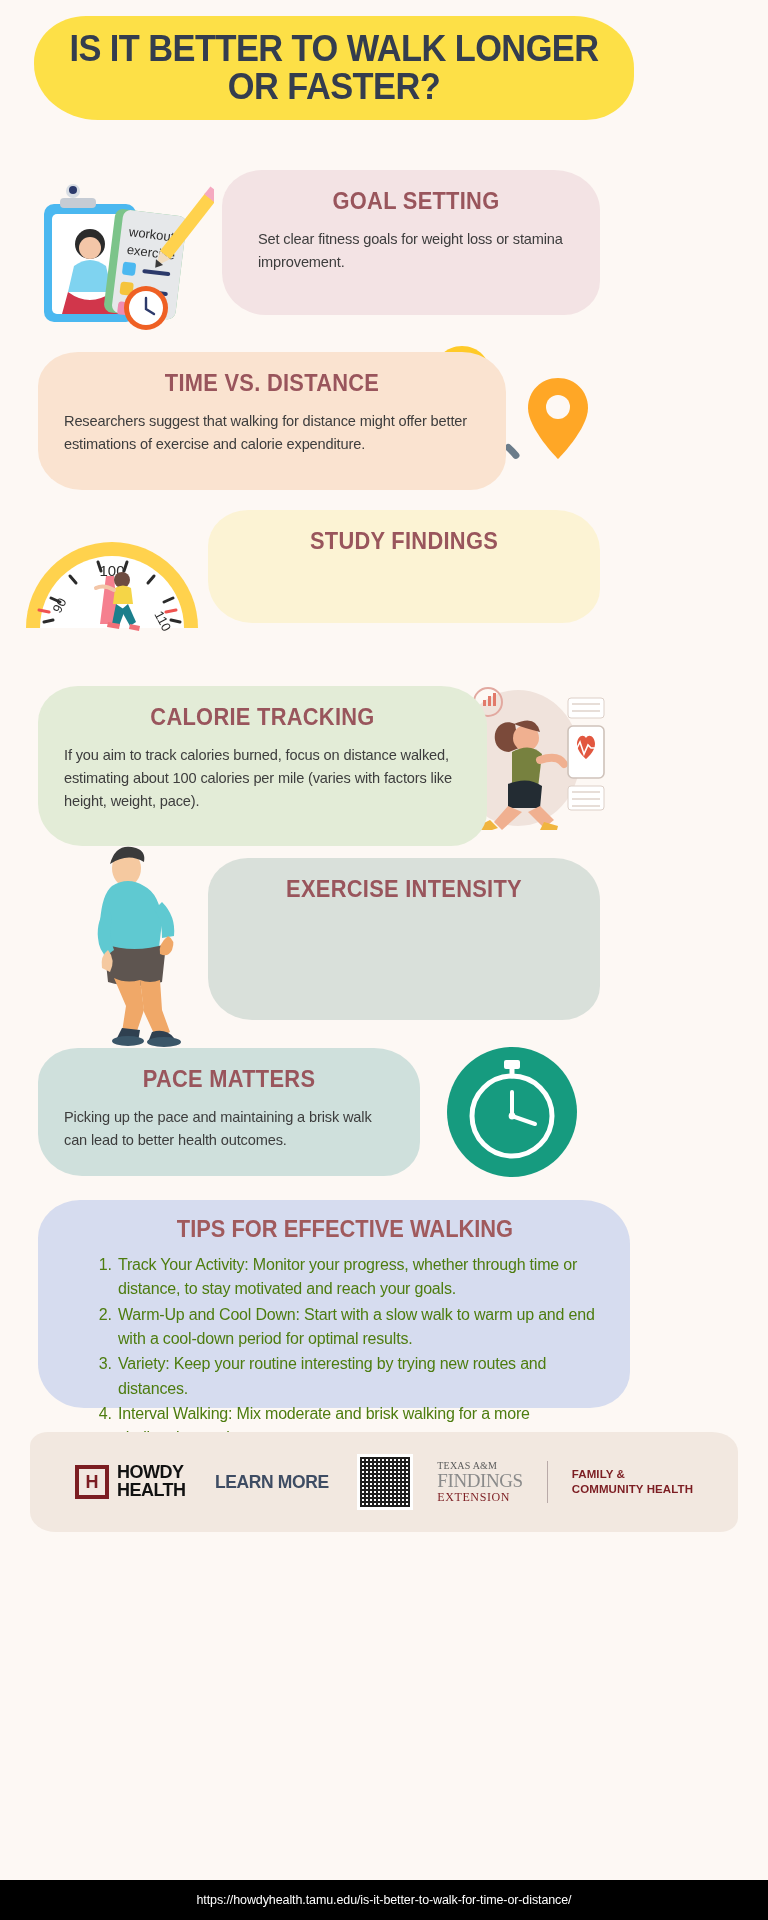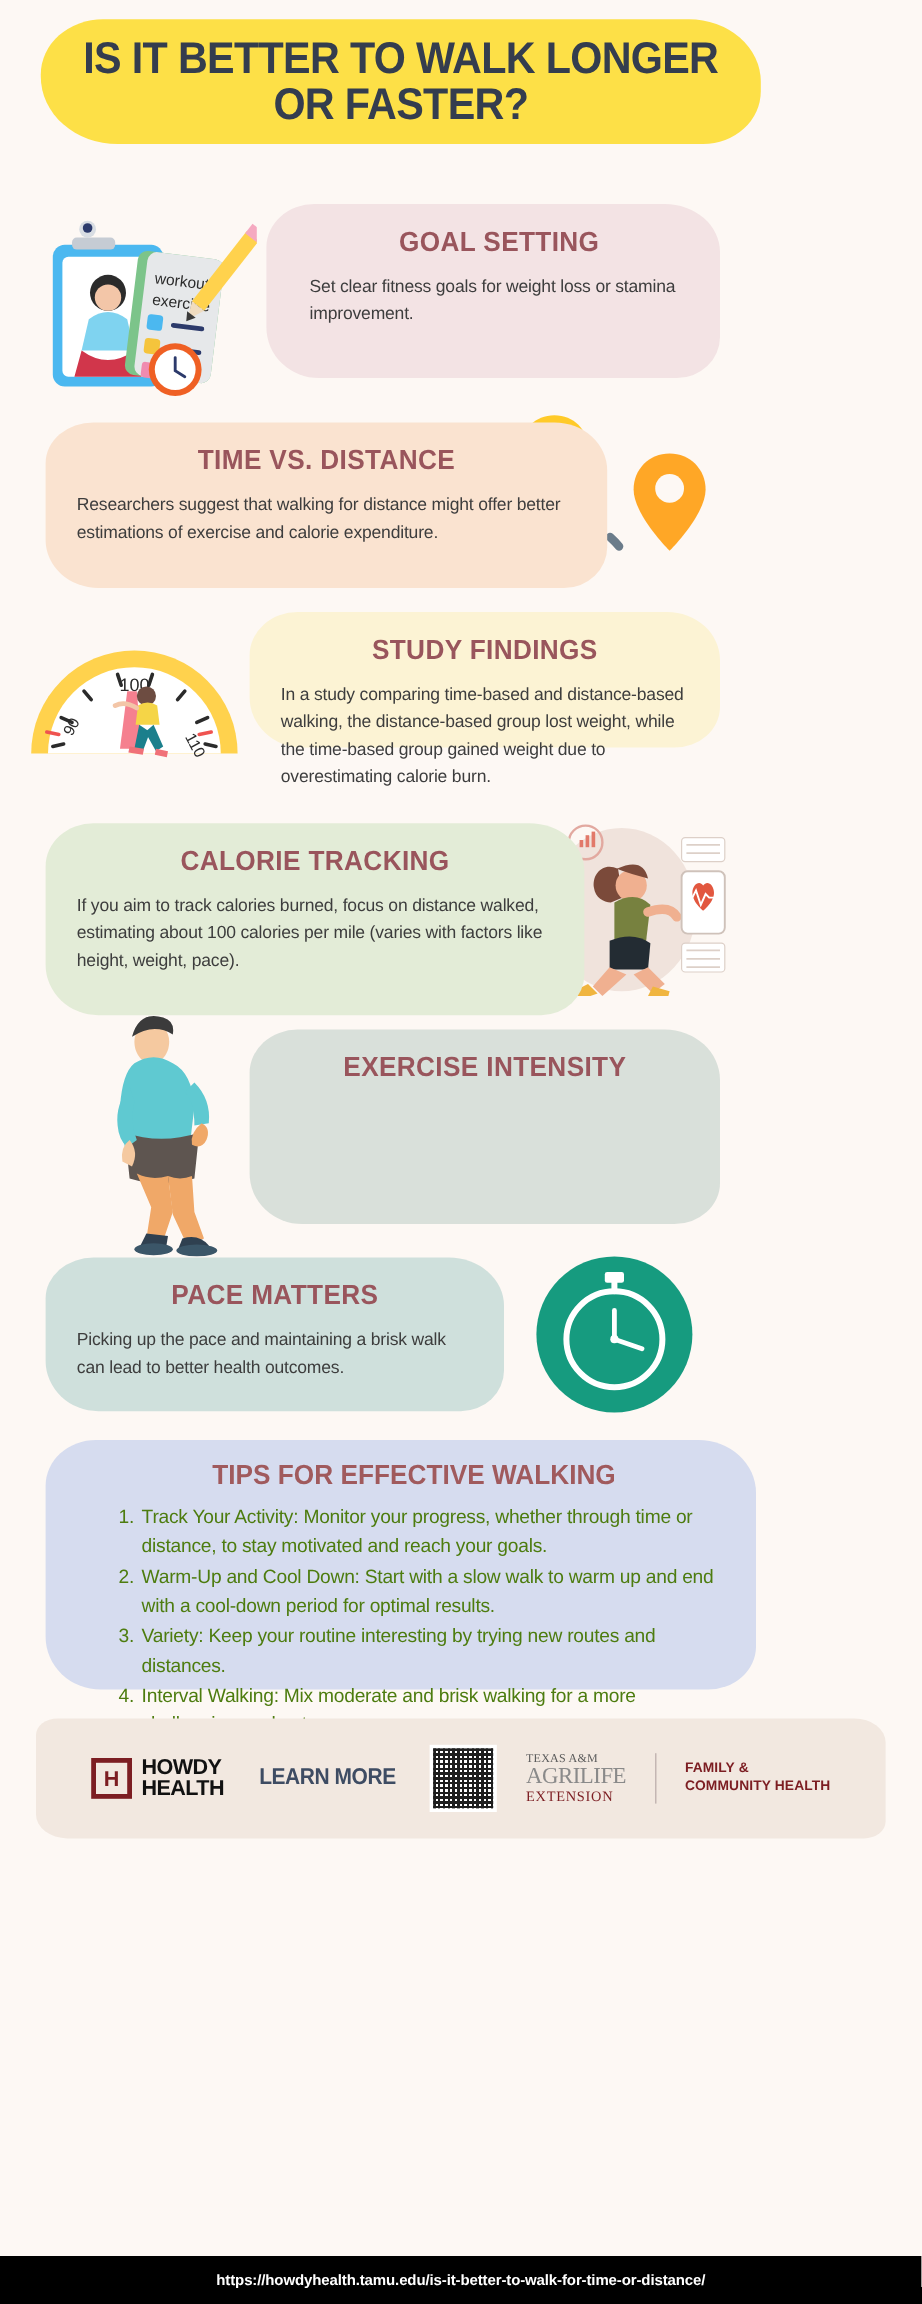--- a/index.html
+++ b/index.html
@@ -158,21 +158,21 @@
   .agrilife .l1 { font-family:"Liberation Serif",serif; font-size: 10px; color: #5b5b5b; letter-spacing:.2px; }
   .agrilife .l2 { font-family:"Liberation Serif",serif; font-size: 19px; color: #8a8a8a; line-height:1; letter-spacing:-.4px;}
   .agrilife .l3 { font-family:"Liberation Serif",serif; font-size: 12px; color: #7c1d22; letter-spacing:.6px; }
   .divider-v { width: 1px; height: 42px; background: #b9aaa8; }
   .fch { font-weight: bold; font-size: 11.5px; color: #7c1d22; line-height: 1.3; letter-spacing: .1px; }
 
   #url-bar {
     position: absolute; left: 0; top: 1880px; width: 768px; height: 40px;
     background: #000; color: #fff;
     display: flex; align-items: center; justify-content: center;
-    font-size: 12.5px; letter-spacing: -0.1px; font-weight: bold;
+    font-size: 12.5px; letter-spacing: -0.1px;
   }
 
   
   .illus { position: absolute; }
   #illus-clipboard { left: 14px; top: 168px; width: 200px; height: 170px; }
   #illus-pins      { left: 428px; top: 336px; width: 190px; height: 160px; }
   #illus-speed     { left: 20px; top: 530px; width: 185px; height: 110px; }
   #illus-runner    { left: 430px; top: 680px; width: 180px; height: 150px; }
   #illus-walker    { left: 78px; top: 832px; width: 130px; height: 215px; }
   #illus-stopwatch { left: 440px; top: 1046px; width: 145px; height: 132px; }
@@ -260,21 +260,20 @@
   <path d="M95 58 q8 -5 16 0 l2 16 h-20z" fill="#f5d547"></path>
   <path d="M96 74 l-4 20 l7 2 l6 -16z" fill="#1b7f8c"></path>
   <path d="M108 74 l8 18 l-6 4 l-9 -16z" fill="#1b7f8c"></path>
   <path d="M88 92 l12 2 l-1 5 l-12 -2z" fill="#f07178"></path>
   <path d="M110 94 l10 2 l-1 5 l-10 -2z" fill="#f07178"></path>
   <path d="M94 60 q-10 -6 -18 -2" stroke="#f3c6a8" stroke-width="4" fill="none" stroke-linecap="round"></path>
 </svg>
 
 <div class="card" id="card-study">
   <h2>STUDY FINDINGS</h2>
-  <p>In a study comparing time-based and distance-based walking, the distance-based group lost weight, while the time-based group gained weight due to overestimating calorie burn.</p>
 </div>
 
 <svg class="illus" id="illus-runner" viewBox="0 0 180 150">
   <ellipse cx="88" cy="78" rx="62" ry="68" fill="#f0e3dc"></ellipse>
   <g fill="none" stroke="#e2a9a0" stroke-width="2">
     <circle cx="26" cy="52" r="13"></circle>
     <circle cx="20" cy="86" r="12"></circle>
     <circle cx="58" cy="22" r="14"></circle>
   </g>
   <g fill="#e2796a">
@@ -370,21 +369,21 @@
   </div>
 
   <div class="learn-more">LEARN MORE</div>
 
   <div class="qr">
     <div class="qr-grid"></div>
   </div>
 
   <div class="agrilife">
     <div class="l1">TEXAS A&amp;M</div>
-    <div class="l2">AGRILIFE</div>
+    <div class="l2">FINDINGS</div>
     <div class="l3">EXTENSION</div>
   </div>
 
   <div class="divider-v"></div>
 
   <div class="fch">
     <div>FAMILY &amp;</div>
     <div>COMMUNITY HEALTH</div>
   </div>
 </div>

